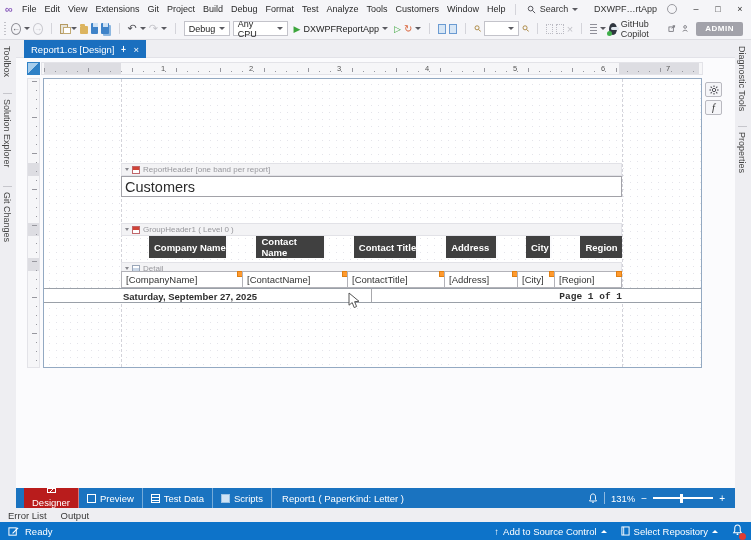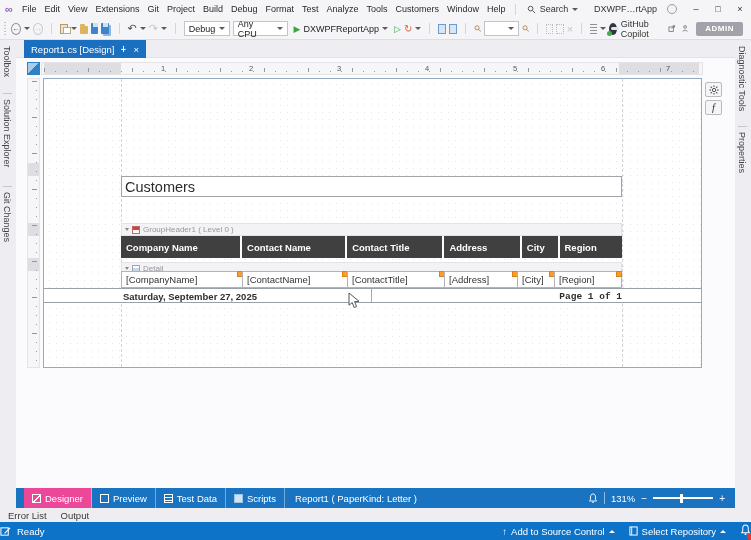--- a/index.html
+++ b/index.html
@@ -92,21 +92,21 @@
                 font-size:8px; color:#97979c; }
   .b-tri { width:0; height:0; border-left:2.5px solid transparent; border-right:2.5px solid transparent;
            border-top:3px solid #88888e; }
   .b-ic { width:8px; height:8px; border:1px solid #c0666a; background:linear-gradient(to bottom,#d04437 45%,#fff 45%); }
   .b-ic.detail { border-color:#9aa6b8; background:linear-gradient(to bottom,#fff 30%,#c9d6e6 30%); }
   .title-box { position:absolute; left:77px; top:97px; width:501px; height:21px; background:#fff;
                border:1px solid #a2a2a8; display:flex; align-items:center; padding-left:3px;
                font-size:14.5px; color:#2b2b2b; }
   .thead { position:absolute; left:77px; top:157px; width:501px; height:22px; display:flex; }
   .thcell { background:#404040; color:#fff; font-weight:bold; font-size:9.5px; display:flex;
-            align-items:center; padding-left:5px; }
+            align-items:center; padding-left:5px;margin-left:28px; }
   .thcell:not(:last-child) { border-right:2px solid #fbfbfd; }
   .thcell:nth-child(1){width:122px} .thcell:nth-child(2){width:106px} .thcell:nth-child(3){width:98px}
   .thcell:nth-child(4){width:78px} .thcell:nth-child(5){width:38px} .thcell:nth-child(6){width:63px}
   .trow { position:absolute; left:77px; top:192px; width:501px; height:17px; display:flex; }
   .tdcell { position:relative; background:#fff; border:1px solid #b2b2b8; font-size:9.5px; color:#333;
             display:flex; align-items:center; padding-left:4px; }
   .tdcell + .tdcell { margin-left:-1px; }
   .tdcell:nth-child(1){width:122px} .tdcell:nth-child(2){width:106px} .tdcell:nth-child(3){width:98px}
   .tdcell:nth-child(4){width:74px} .tdcell:nth-child(5){width:38px} .tdcell:nth-child(6){width:68px}
   .tag { position:absolute; top:-1px; right:-1px; width:6px; height:6px; background:#ff9a2e; border:1px solid #e07f12; }
@@ -119,37 +119,37 @@
              border:1px solid #b9b9c0; border-radius:2px; display:flex; align-items:center; justify-content:center; }
   .fx { font-family:"Liberation Serif", serif; font-style:italic; font-size:10.5px; color:#333; }
   .cursor { position:absolute; left:332px; top:234px; }
 
   
   .bluebar { position:absolute; left:16px; top:488px; width:719px; height:20px; background:#1a73c0;
              display:flex; align-items:center; color:#fff; font-size:9.5px; }
   .btab { height:20px; display:flex; align-items:center; gap:4px; padding:0 8px;
           border-right:1px solid rgba(255,255,255,.4); }
   .btab.first { margin-left:8px; }
-  .btab.active { background:#ec4899; }
+  .btab.active { background:#b91c1c;flex-direction:column; }
   .btab-ic { width:9px; height:9px; border:1px solid #fff; }
   .btab-ic.designer { background:linear-gradient(135deg,transparent 45%,#fff 45% 58%,transparent 58%); }
   .btab-ic.testdata { background:repeating-linear-gradient(to bottom,transparent 0 2px,#fff 2px 3px); }
   .btab-ic.scripts { background:#cfe3f5; border-color:#9cc3e5; }
   .binfo { padding-left:10px; }
   .bright { margin-left:auto; display:flex; align-items:center; gap:6px; padding-right:10px; }
   .bsep { width:1px; height:12px; background:rgba(255,255,255,.5); }
   .ztrack { width:60px; height:2px; background:#fff; position:relative; }
   .zthumb { position:absolute; left:44%; top:-3.5px; width:3px; height:9px; background:#fff; }
   .zbtn { font-size:10px; }
 
   
   .paneltabs { position:absolute; left:0; top:508px; width:751px; height:14px; background:#eeeef2;
                display:flex; align-items:center; gap:14px; padding-left:8px; font-size:9.5px; color:#3a3a3a; }
   .statusbar { position:absolute; left:0; top:522px; width:751px; height:18px; background:#0d73c9;
-               color:#fff; display:flex; align-items:center; font-size:9.5px; padding:0 0; gap:6px; }
+               color:#fff; display:flex; align-items:center; font-size:9.5px; padding:0 8px; gap:6px; }
   .sb-right { margin-left:auto; display:flex; align-items:center; gap:14px; }
   .sb-item { display:flex; align-items:center; gap:4px; }
   .bell-wrap { position:relative; }
   .reddot { position:absolute; right:-3px; bottom:-2px; width:7px; height:7px; border-radius:50%; background:#e03c32; }
 </style>
 </head>
 <body>
 
 <div class="titlebar">
   <span class="vslogo">∞</span>
@@ -303,20 +303,25 @@
     <div class="vseg" style="top:144px;height:13px"></div>
     <div class="vseg" style="top:179px;height:13px"></div>
     <div class="vticks"></div>
     <div class="vticks2"></div>
   </div>
 
   <div class="page">
     <div class="guide" style="left:77px"></div>
     <div class="guide" style="left:578px"></div>
 
+    <div class="band-strip" style="top:84px">
+      <span class="b-tri"></span>
+      <span class="b-ic"></span>
+      <span>ReportHeader [one band per report]</span>
+    </div>
 
     <div class="title-box">
       <span>Customers</span>
     </div>
 
     <div class="band-strip" style="top:144px">
       <span class="b-tri"></span>
       <span class="b-ic"></span>
       <span>GroupHeader1 ( Level 0 )</span>
     </div>

